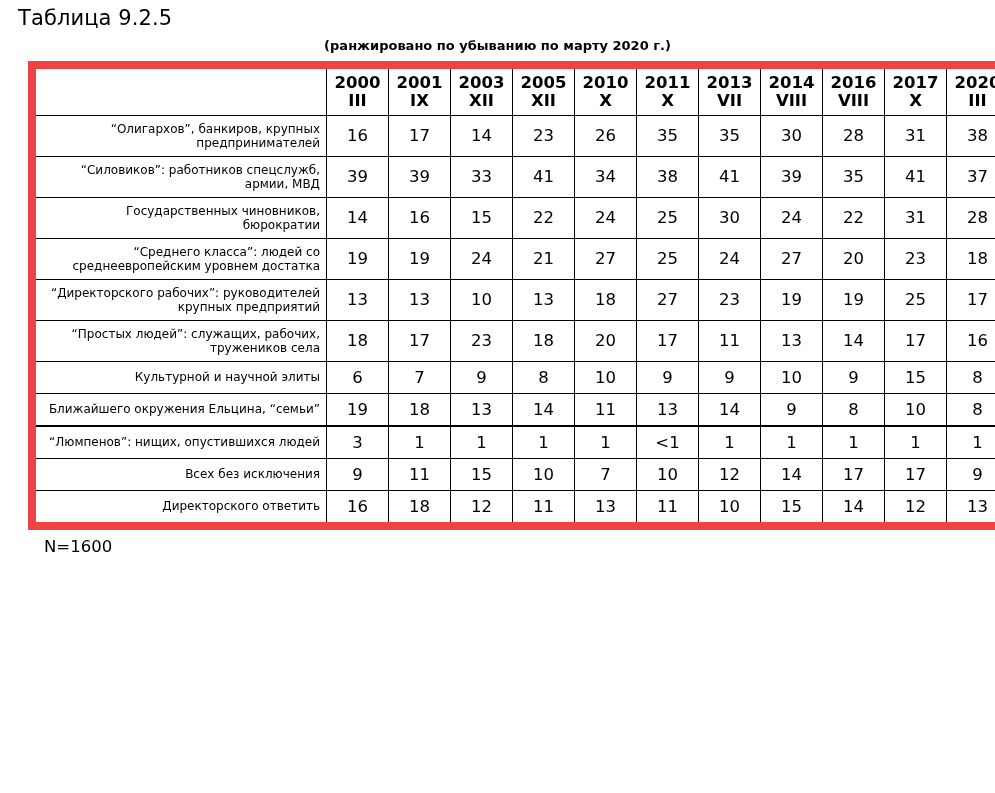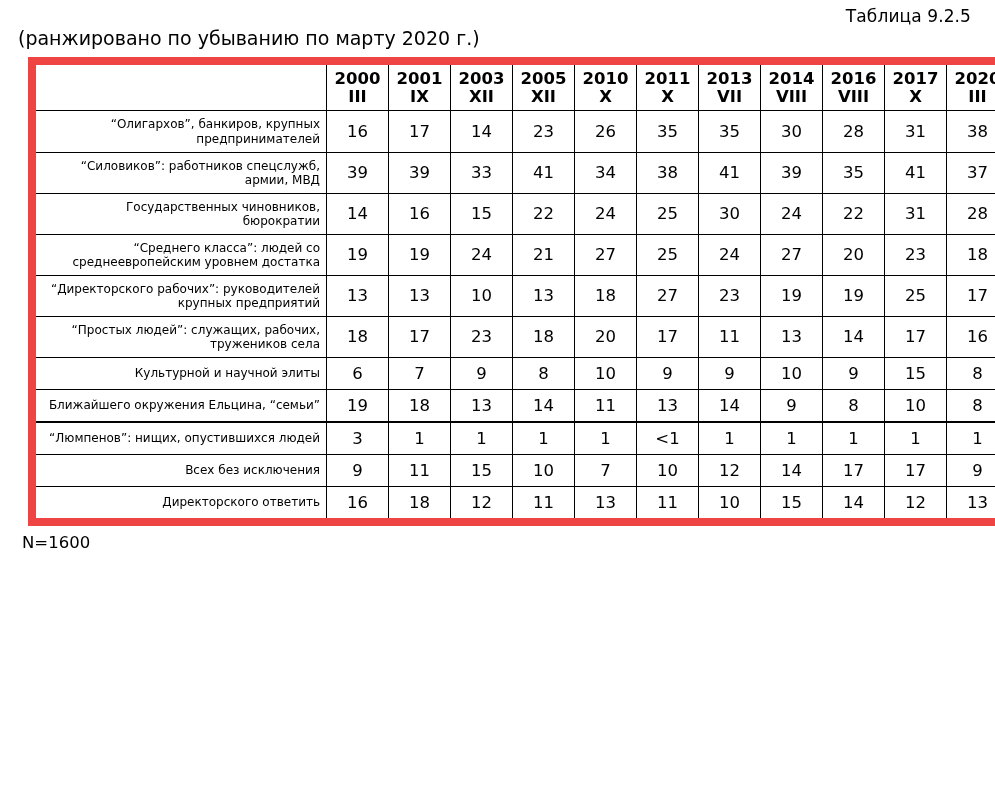--- a/index.html
+++ b/index.html
@@ -16,36 +16,36 @@
     overflow: hidden;
   }
   .page {
     width: 995px;
     height: 793px;
     box-sizing: border-box;
     padding: 6px 18px 0 18px;
     position: relative;
   }
   .table-number {
-    text-align: right;
-    font-size: 17px;
+    font-size: 21px;
     padding-right: 6px;
-    margin-bottom: 2px;
+    margin-bottom: 9px;
     letter-spacing: 0.1px;
   }
   .title {
     text-align: center;
     font-size: 20.5px;
     font-weight: bold;
     line-height: 1.15;
     margin: 0 0 2px 0;
   }
   .subtitle {
-    font-size: 19px;
-    font-weight: normal;
+    text-align: center;
+    font-size: 13px;
+    font-weight: bold;
     line-height: 1.15;
     margin: 0 0 7px 0;
   }
   table.main {
     border-collapse: collapse;
     width: 958px;
     margin: 0 auto;
     table-layout: fixed;
   }
   table.main, table.main th, table.main td {
@@ -86,21 +86,21 @@
     font-size: 16.5px;
     text-align: center;
     vertical-align: middle;
     padding: 6px 0;
   }
   tr.group-end td {
     border-bottom: 2px solid #000000;
   }
   .footnote {
     font-size: 16.5px;
-    margin: 7px 0 0 4px;
+    margin: 7px 0 0 26px;
   }
 </style>
 </head>
 <body>
 
 <div class="page">
 
   <div class="table-number">Таблица 9.2.5</div>
 
 

